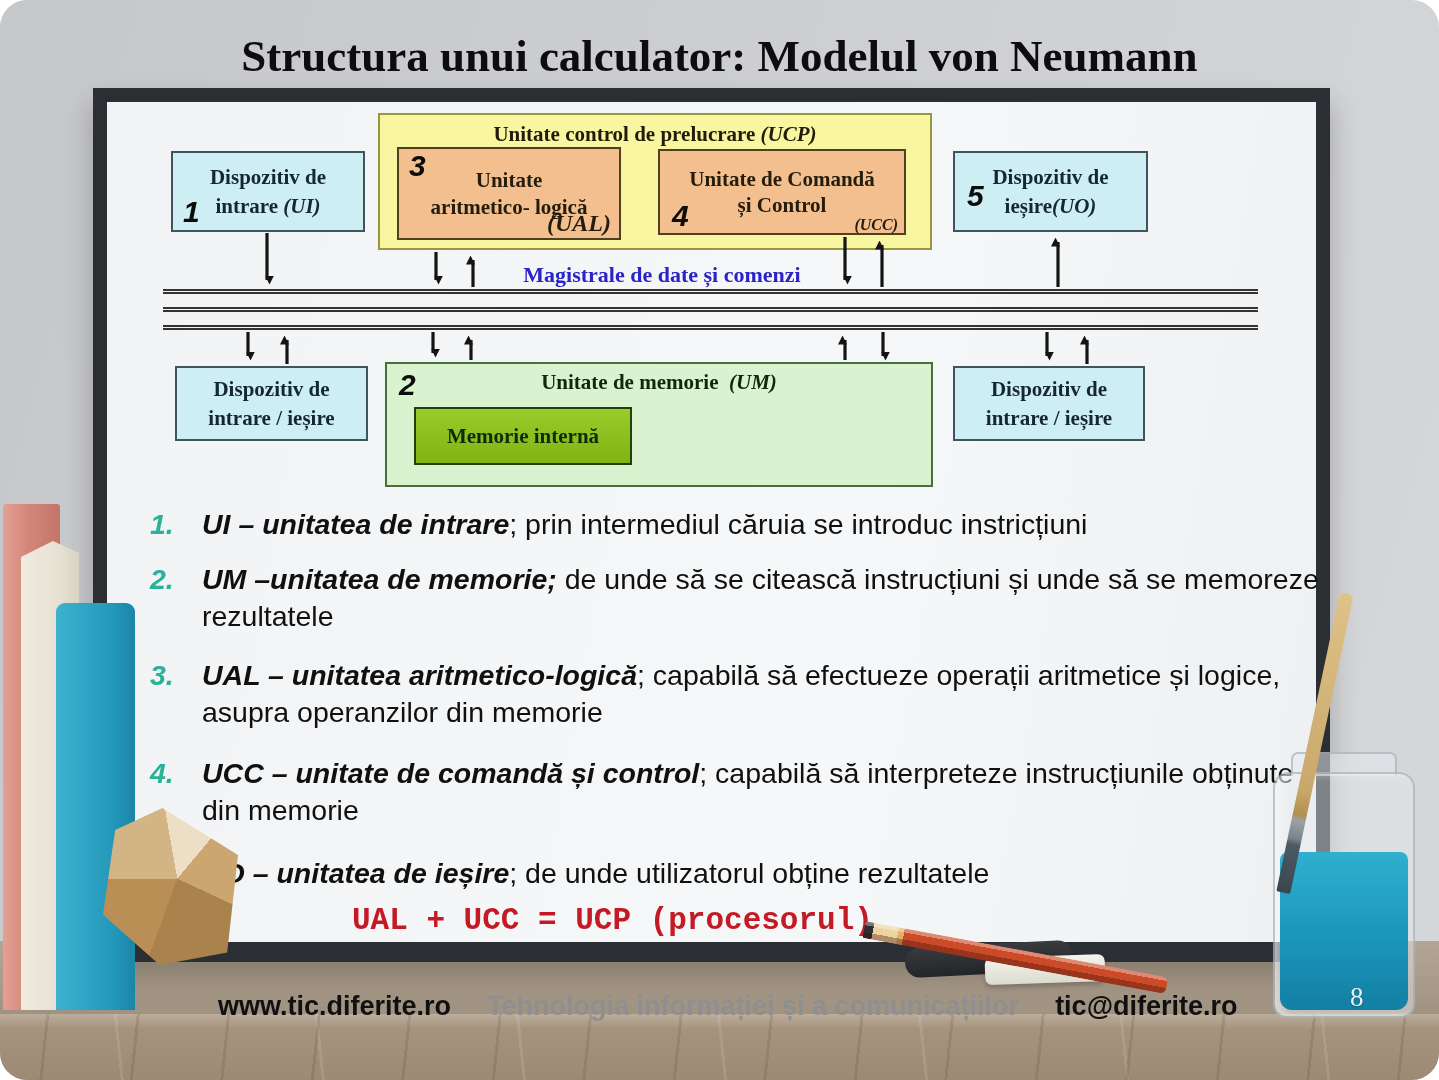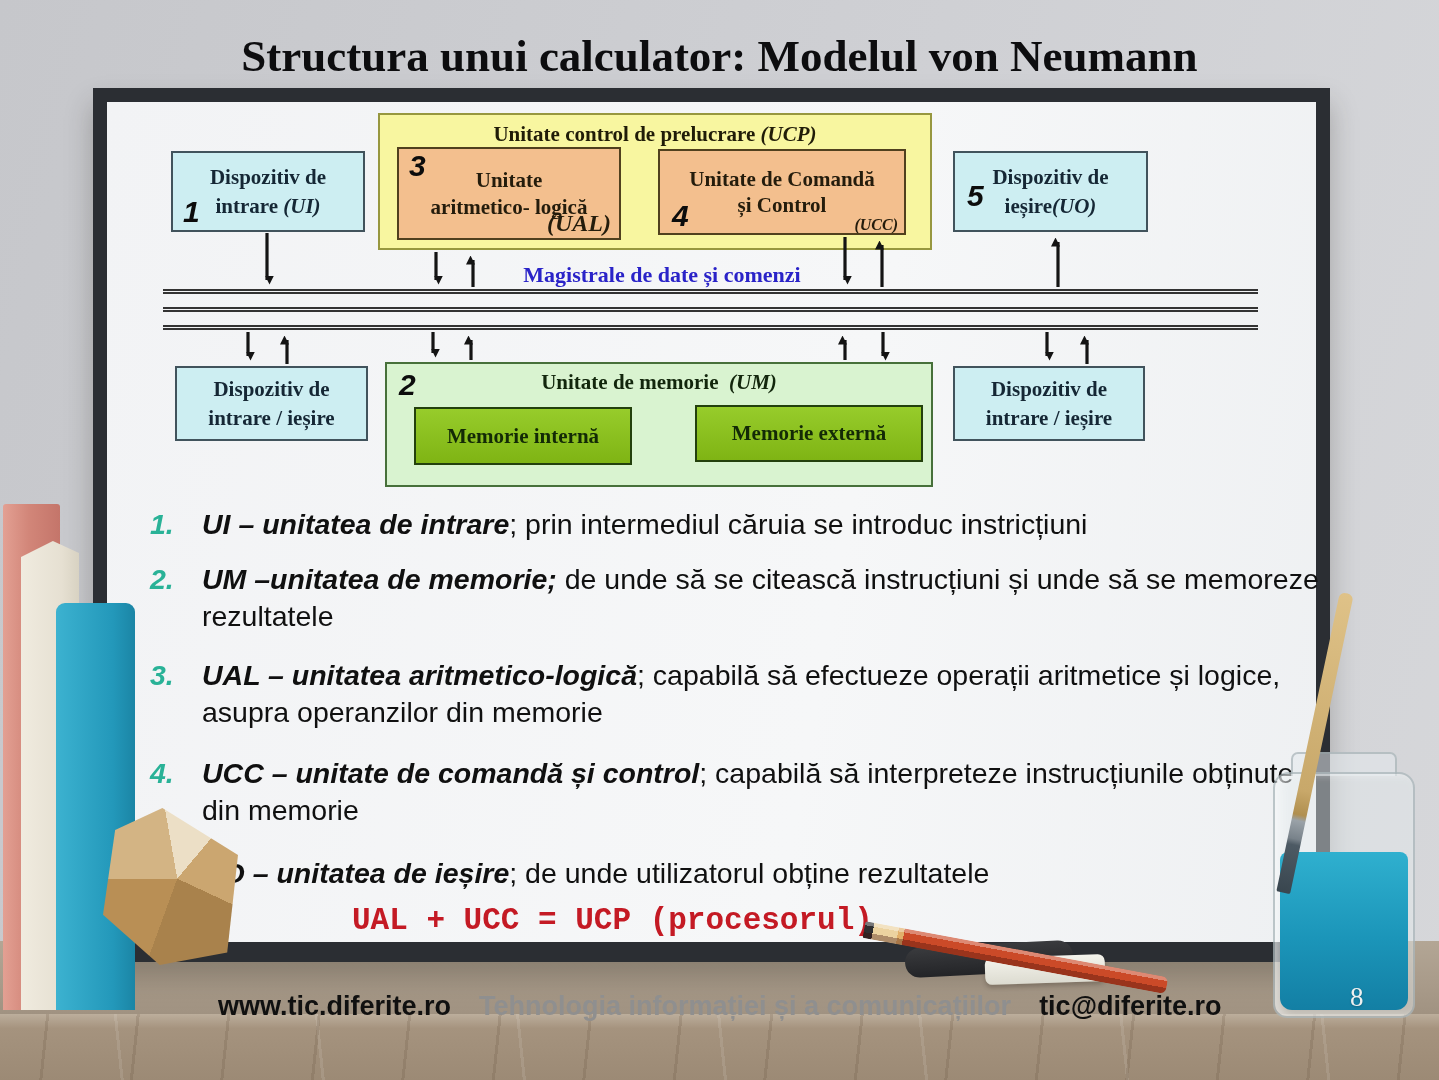--- a/index.html
+++ b/index.html
@@ -4,21 +4,21 @@
 <style>
   :root{
     --accent-red:#c41a24; --list-teal:#29b297; --bus-blue:#2a23c8;
     --box-cyan:#cdeef2; --box-yellow:#f8f6a0; --box-orange:#f3bf8e;
     --box-green-light:#d9f3d0; --box-green:#8cc11e;
   }
   *{margin:0;padding:0;box-sizing:border-box;}
   html,body{width:1439px;height:1080px;overflow:hidden;}
   body{font-family:"Liberation Sans",sans-serif;}
   .stage{position:relative;width:1439px;height:1080px;overflow:hidden;
-         background:linear-gradient(105deg,#c6c7cb 0%,#cfd0d4 55%,#d6d7da 100%);}
+         background:linear-gradient(105deg,#c6c7cb 0%,#cfd0d4 55%,#d6d7da 100%);border-radius:27px;}
   
   .desk-top{position:absolute;left:0;top:941px;width:1439px;height:77px;z-index:1;
     background:linear-gradient(180deg,#b3a695 0%,#a89a89 60%,#9f9180 100%);}
   .desk-front{position:absolute;left:0;top:1014px;width:1439px;height:66px;z-index:1;
     background:linear-gradient(180deg,#bcae9c 0%,#a5937e 22%,#9c8a75 100%);}
   .desk-front:before{content:"";position:absolute;inset:0;
     background:repeating-linear-gradient(96deg,transparent 0 46px,rgba(92,72,52,.18) 46px 49px,transparent 49px 90px),
                repeating-linear-gradient(84deg,transparent 0 120px,rgba(255,255,255,.10) 120px 123px,transparent 123px 200px);}
   
   .board{position:absolute;left:93px;top:88px;width:1237px;height:874px;z-index:2;
@@ -62,21 +62,21 @@
   
   .list{position:absolute;left:150px;top:506px;width:1185px;z-index:3;list-style:none;
         font-size:28.5px;line-height:37px;color:#101010;}
   .list li{display:flex;}
   .list .lnum{width:52px;flex:0 0 52px;font-weight:bold;font-style:italic;color:var(--list-teal,#29b297);}
   .list .lead{font-weight:bold;font-style:italic;}
   .li1{margin-bottom:18px;} .li2{margin-bottom:22px;} .li3{margin-bottom:24px;} .li4{margin-bottom:26px;}
   .formula{position:absolute;left:352px;top:903px;z-index:3;font-weight:bold;font-size:31px;
         color:var(--accent-red,#c41a24);font-family:Liberation Mono, monospace;}
   
-  .footer{position:absolute;left:218px;top:991px;z-index:7;display:flex;gap:28px;
+  .footer{position:absolute;left:218px;top:991px;z-index:7;display:flex;gap:36px;
         font-weight:bold;font-size:27px;white-space:nowrap;}
   .f-site,.f-mail{color:#101010;} .f-subj{color:#8f8f8f;}
   .pagenum{position:absolute;left:1350px;top:982px;z-index:7;font-family:"Liberation Serif",serif;
         font-size:27px;color:#eef0f0;text-shadow:0 1px 2px rgba(0,0,0,.25);}
   
   .book{position:absolute;z-index:4;}
   .book-salmon{left:3px;top:504px;width:57px;height:506px;border-radius:3px 3px 0 0;
         background:linear-gradient(90deg,#e3a093 0%,#d28679 45%,#c4756a 100%);}
   .book-cream{left:21px;top:541px;width:58px;height:469px;
         background:linear-gradient(90deg,#f0ebdf 0%,#e6e0d2 70%,#d8d2c2 100%);
@@ -168,21 +168,20 @@
   </div>
 
   <div class="dbox um">
     <span class="num" style="left:12px;top:6px">2</span>
     <div>
       <span style="display:inline">Unitate de memorie</span>&nbsp;&nbsp;<span class="abbr">(UM)</span>
     </div>
   </div>
 
   <div class="gmem mint">Memorie internă</div>
-  <div class="gmem mext">Memorie externă</div>
 
   <div class="dbox cyanbox ior">
     <span class="lbl">Dispozitiv de</span>
     <span class="lbl">intrare / ieșire</span>
   </div>
 
   <svg class="dsvg" viewBox="0 0 1439 1080" xmlns="http://www.w3.org/2000/svg">
     <defs>
       <marker id="ah" markerWidth="9" markerHeight="9" refX="4.5" refY="7" orient="auto" markerUnits="userSpaceOnUse">
         <path d="M0,0 L9,0 L4.5,9 Z" fill="#141414" transform="rotate(-90 4.5 4.5)"></path>

